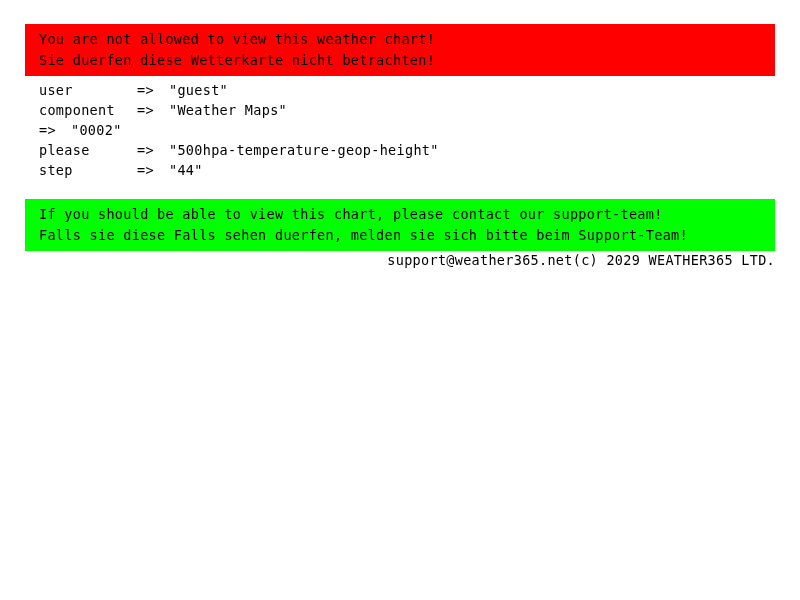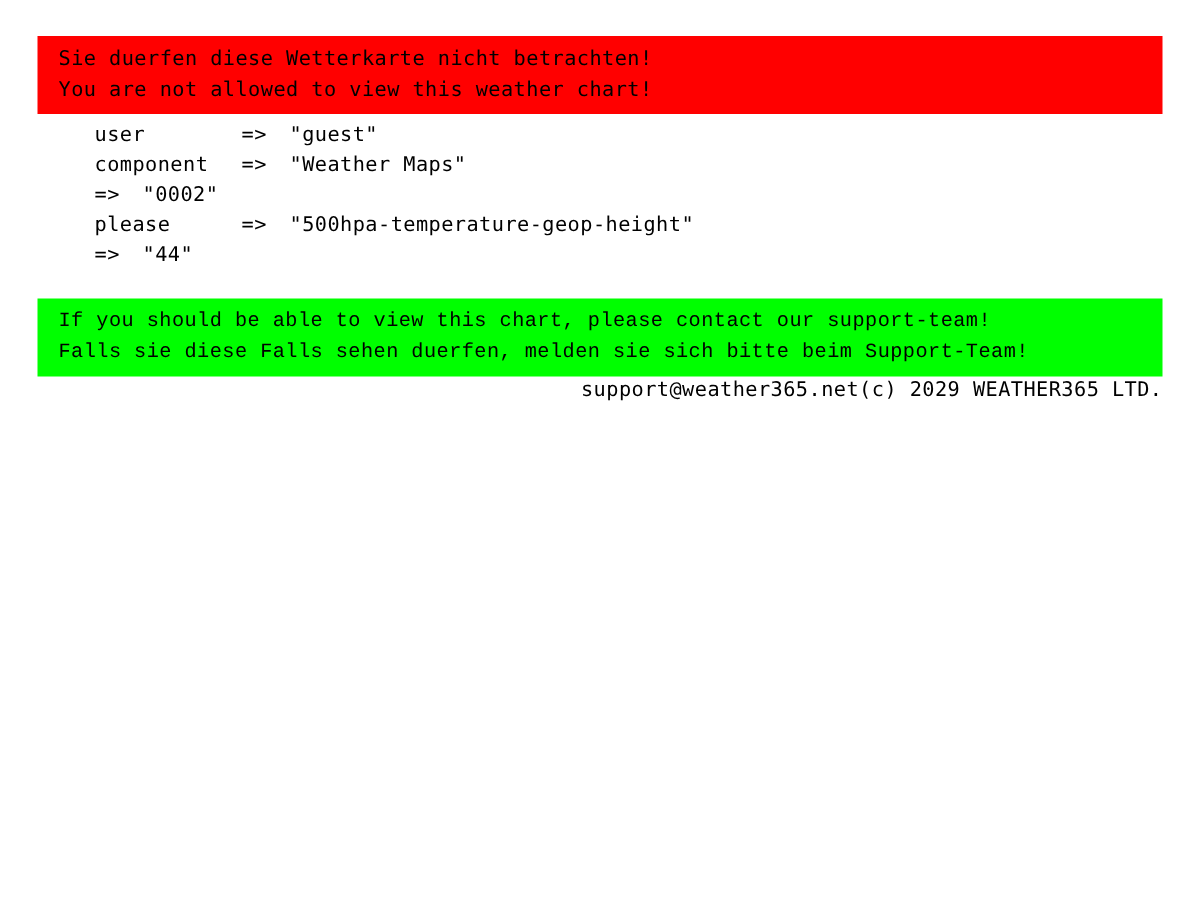--- a/index.html
+++ b/index.html
@@ -26,42 +26,40 @@
     box-sizing: border-box;
     padding: 5px 14px;
   }
   .banner-error {
     top: 24px;
     background: #ff0000;
   }
   .banner-info {
     top: 199px;
     background: #00ff00;
-    font-family: Liberation Mono, monospace;
   }
   .banner-line {
     font-size: 13.5px;
     line-height: 21px;
     white-space: pre;
     letter-spacing: 0.3px;
   }
   .params {
     position: absolute;
     left: 39px;
     top: 80px;
     font-size: 13.5px;
     line-height: 20px;
   }
   .param-row {
     display: flex;
     align-items: flex-end;
     height: 20px;
     white-space: pre;
     letter-spacing: 0.3px;
-    margin-left: 24px;
   }
   .param-key {
     display: inline-block;
     width: 98px;
   }
   .param-arrow {
     display: inline-block;
     width: 32px;
   }
   .param-val {
@@ -79,22 +77,22 @@
     white-space: pre;
     letter-spacing: 0.3px;
   }
 </style>
 </head>
 <body>
 
 <div class="page">
 
   <div class="banner banner-error">
+    <div class="banner-line">You are not allowed to view this weather chart!</div>
     <div class="banner-line">Sie duerfen diese Wetterkarte nicht betrachten!</div>
-    <div class="banner-line">You are not allowed to view this weather chart!</div>
   </div>
 
   <div class="params">
     <div class="param-row">
       <span class="param-key">user</span>
       <span class="param-arrow">=&gt;</span>
       <span class="param-val">"guest"</span>
     </div>
     <div class="param-row">
       <span class="param-key">component</span>
@@ -104,20 +102,21 @@
     <div class="param-row">
       <span class="param-arrow">=&gt;</span>
       <span class="param-val">"0002"</span>
     </div>
     <div class="param-row">
       <span class="param-key">please</span>
       <span class="param-arrow">=&gt;</span>
       <span class="param-val">"500hpa-temperature-geop-height"</span>
     </div>
     <div class="param-row">
+      <span class="param-key">step</span>
       <span class="param-arrow">=&gt;</span>
       <span class="param-val">"44"</span>
     </div>
   </div>
 
   <div class="banner banner-info">
     <div class="banner-line">If you should be able to view this chart, please contact our support-team!</div>
     <div class="banner-line">Falls sie diese Falls sehen duerfen, melden sie sich bitte beim Support-Team!</div>
   </div>
 

